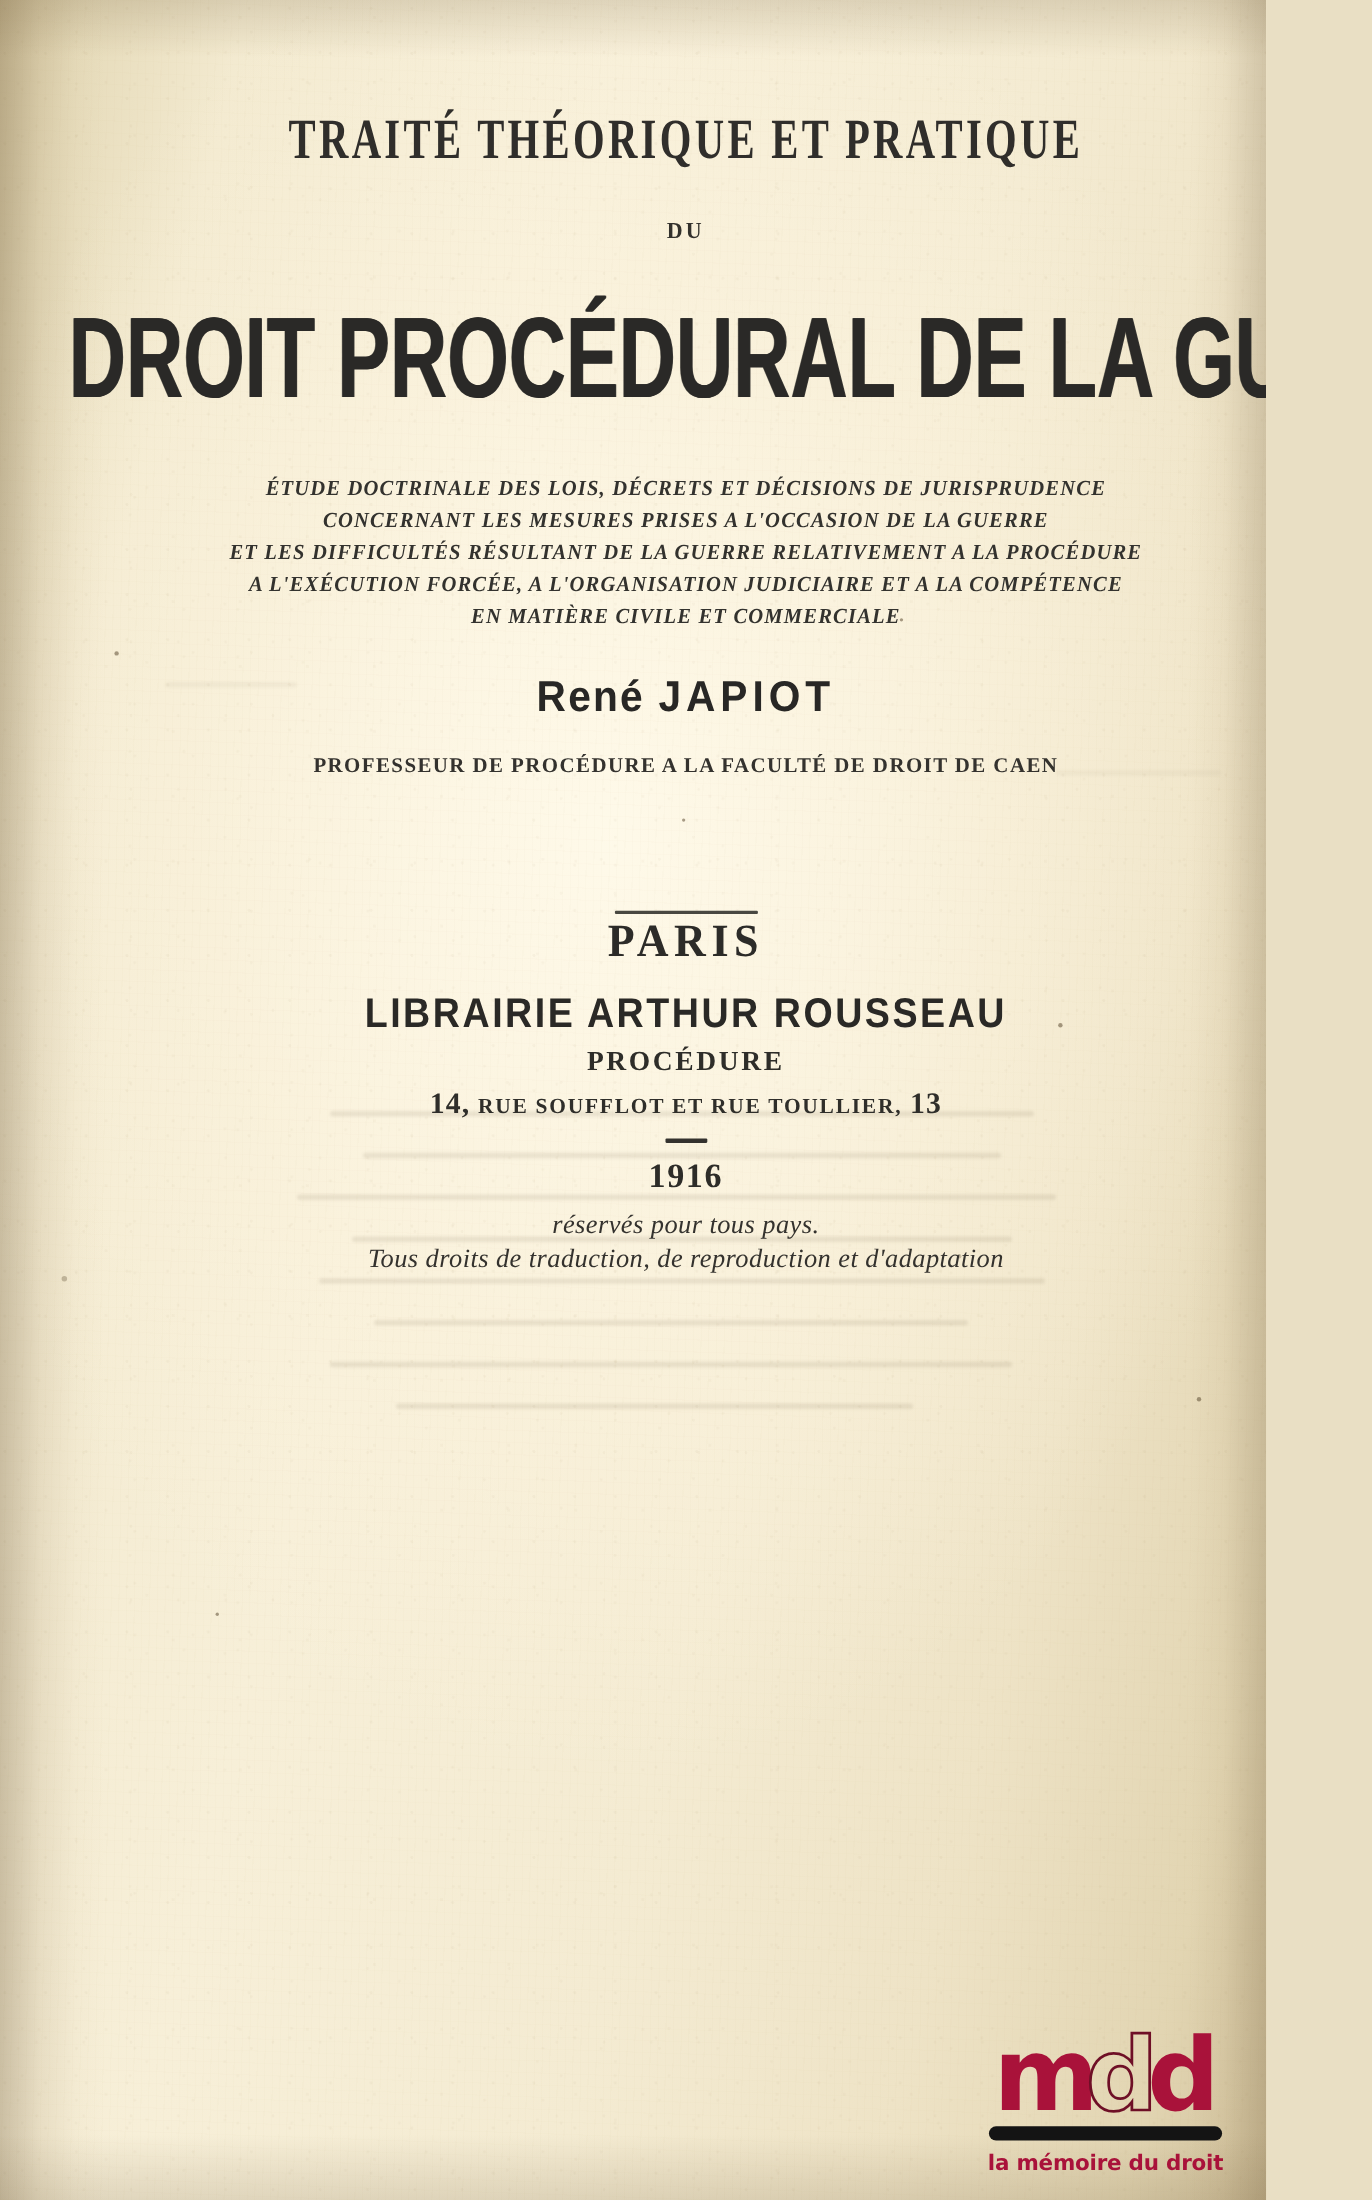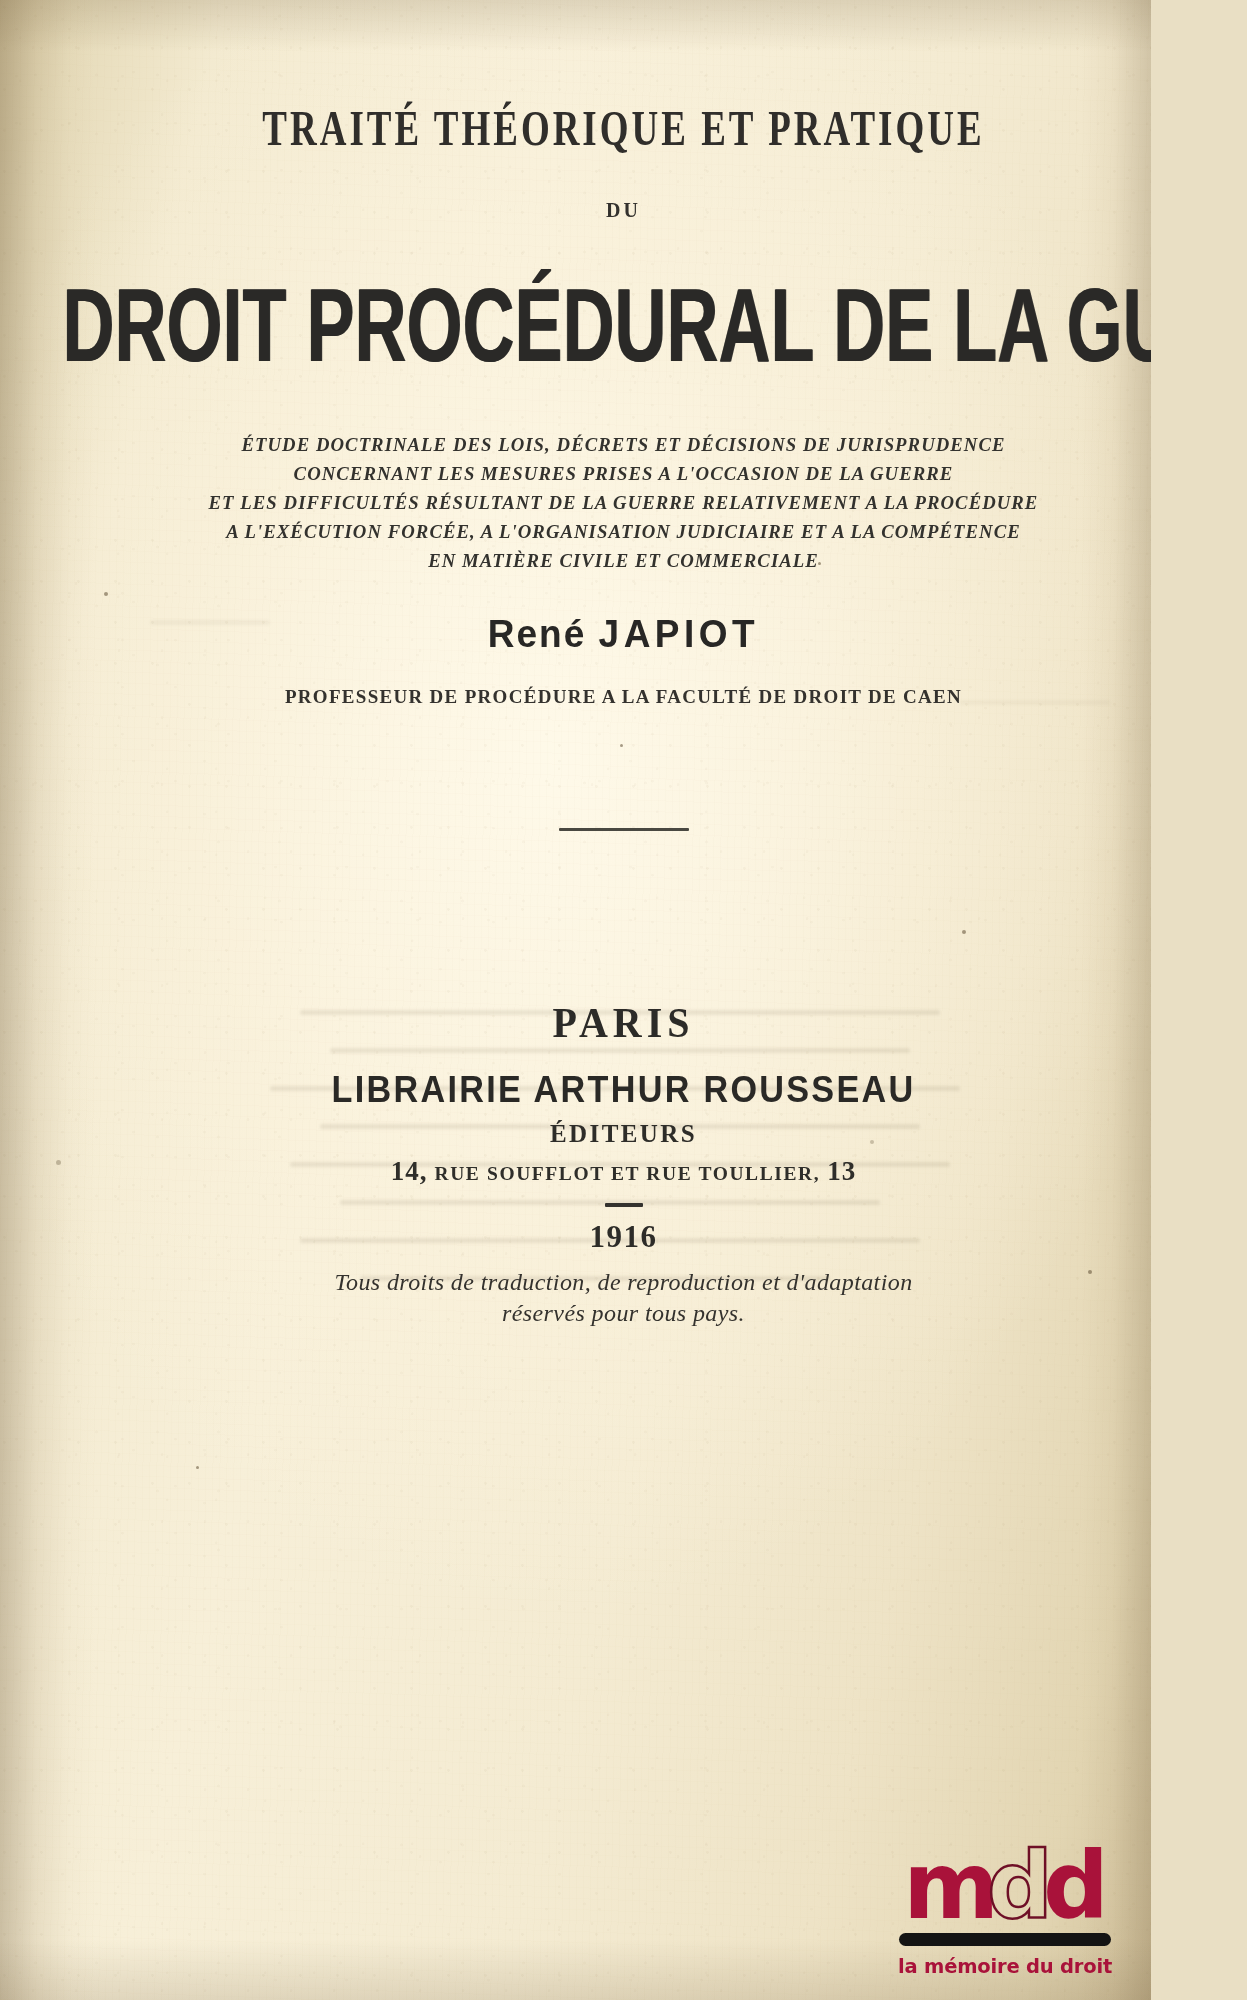--- a/index.html
+++ b/index.html
@@ -183,21 +183,21 @@
   #rule {
     width: 130px;
     height: 3px;
     background: #3a3833;
     margin: 120px auto 0 auto;
     border-radius: 1px;
     opacity: .92;
   }
 
   
-  #imprint { margin-top: 168px; }
+  #imprint { }
 
   #city {
     font-family: "Liberation Serif", serif;
     font-weight: 700;
     font-size: 40px;
     letter-spacing: 5px;
     color: #2c2b28;
     transform: scaleY(1.05);
   }
   #publisher {
@@ -369,35 +369,35 @@
 
     <div id="rule"></div>
 
     <div id="imprint">
 
       <div id="city" class="line">PARIS</div>
 
       <div id="publisher" class="line">LIBRAIRIE ARTHUR ROUSSEAU</div>
 
 
-      <div id="role" class="line">ÉDITEURS</div>
+      <div id="role" class="line">PROCÉDURE</div>
 
       <div id="address" class="line">
         <span class="num">14,</span>
         <span class="small">RUE SOUFFLOT ET RUE TOULLIER,</span>
         <span class="num">13</span>
       </div>
 
       <div id="rule-small"></div>
 
       <div id="year" class="line">1916</div>
 
       <div id="rights">
+        <div class="line">réservés pour tous pays.</div>
         <div class="line">Tous droits de traduction, de reproduction et d'adaptation</div>
-        <div class="line">réservés pour tous pays.</div>
       </div>
 
     </div>
   </div>
 
   <div id="logo">
     <div id="logo-mark">
       <span class="m">m</span>
         <span class="d-outline">d</span>
         <span class="d-solid">d</span>

